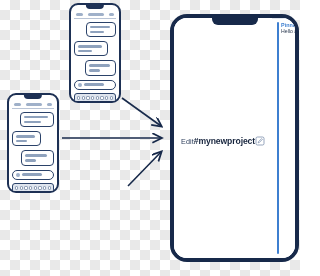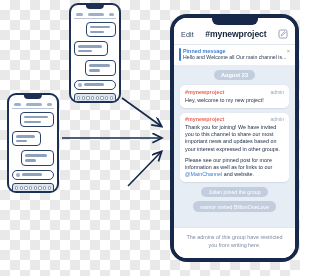--- a/index.html
+++ b/index.html
@@ -79,21 +79,21 @@
     box-sizing:border-box;
     overflow:hidden;
   }
   #main-notch{
     position:absolute;left:50%;top:-2px;transform:translateX(-50%);
     width:46px;height:9px;background:#17294a;
     border-bottom-left-radius:6px;border-bottom-right-radius:6px;z-index:5;
   }
   #main-screen{
     position:absolute;left:0;top:0;right:0;bottom:0;
-    display:flex;flex-direction:column;
+    display:flex;flex-direction:row;
     background:#e7edf4;
   }
   .m-header{
     flex:0 0 auto;background:#ffffff;
     padding:11px 7px 5px 7px;
     display:flex;align-items:center;justify-content:space-between;
   }
   .m-edit{font-size:7.2px;color:#2c3e5c;letter-spacing:.1px;}
   .m-title{font-size:8.6px;font-weight:bold;color:#16243d;letter-spacing:-.1px;}
   .m-compose{width:10px;height:10px;color:#59708f;}

